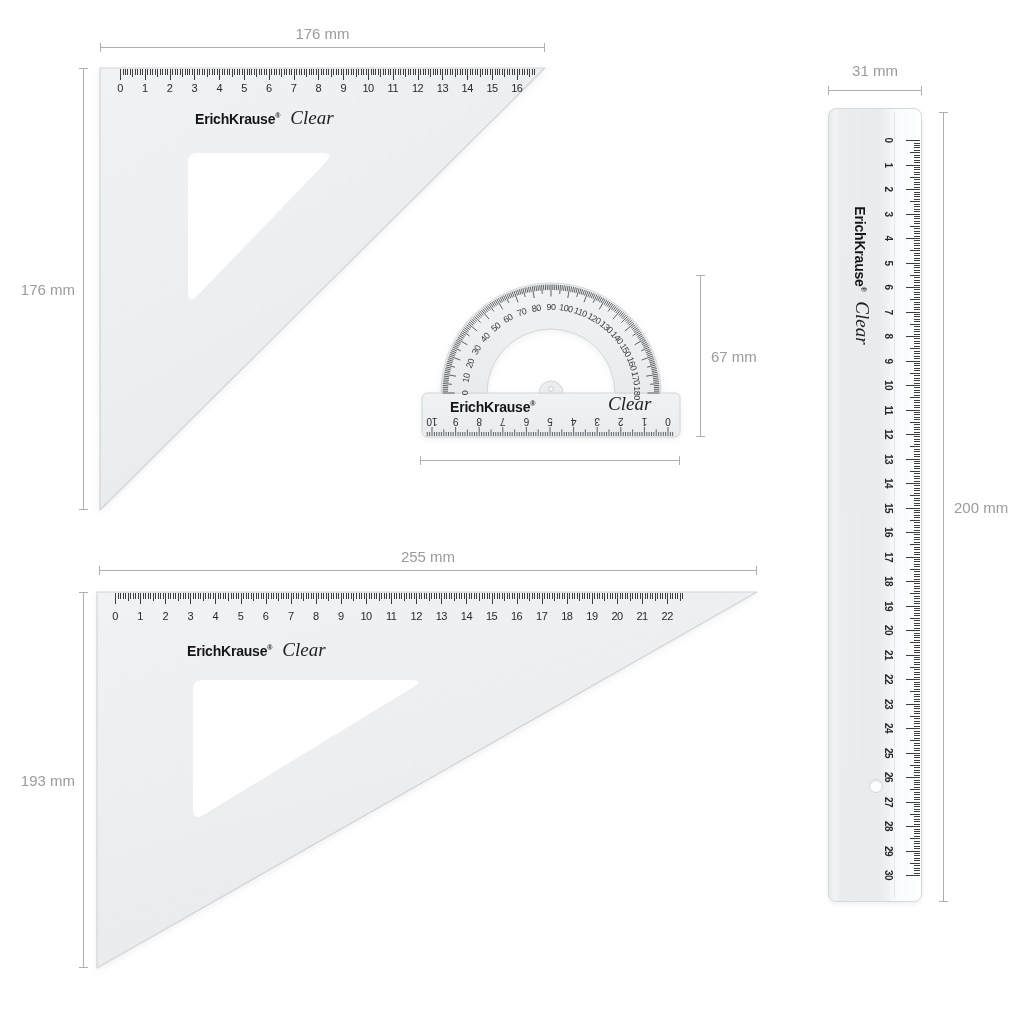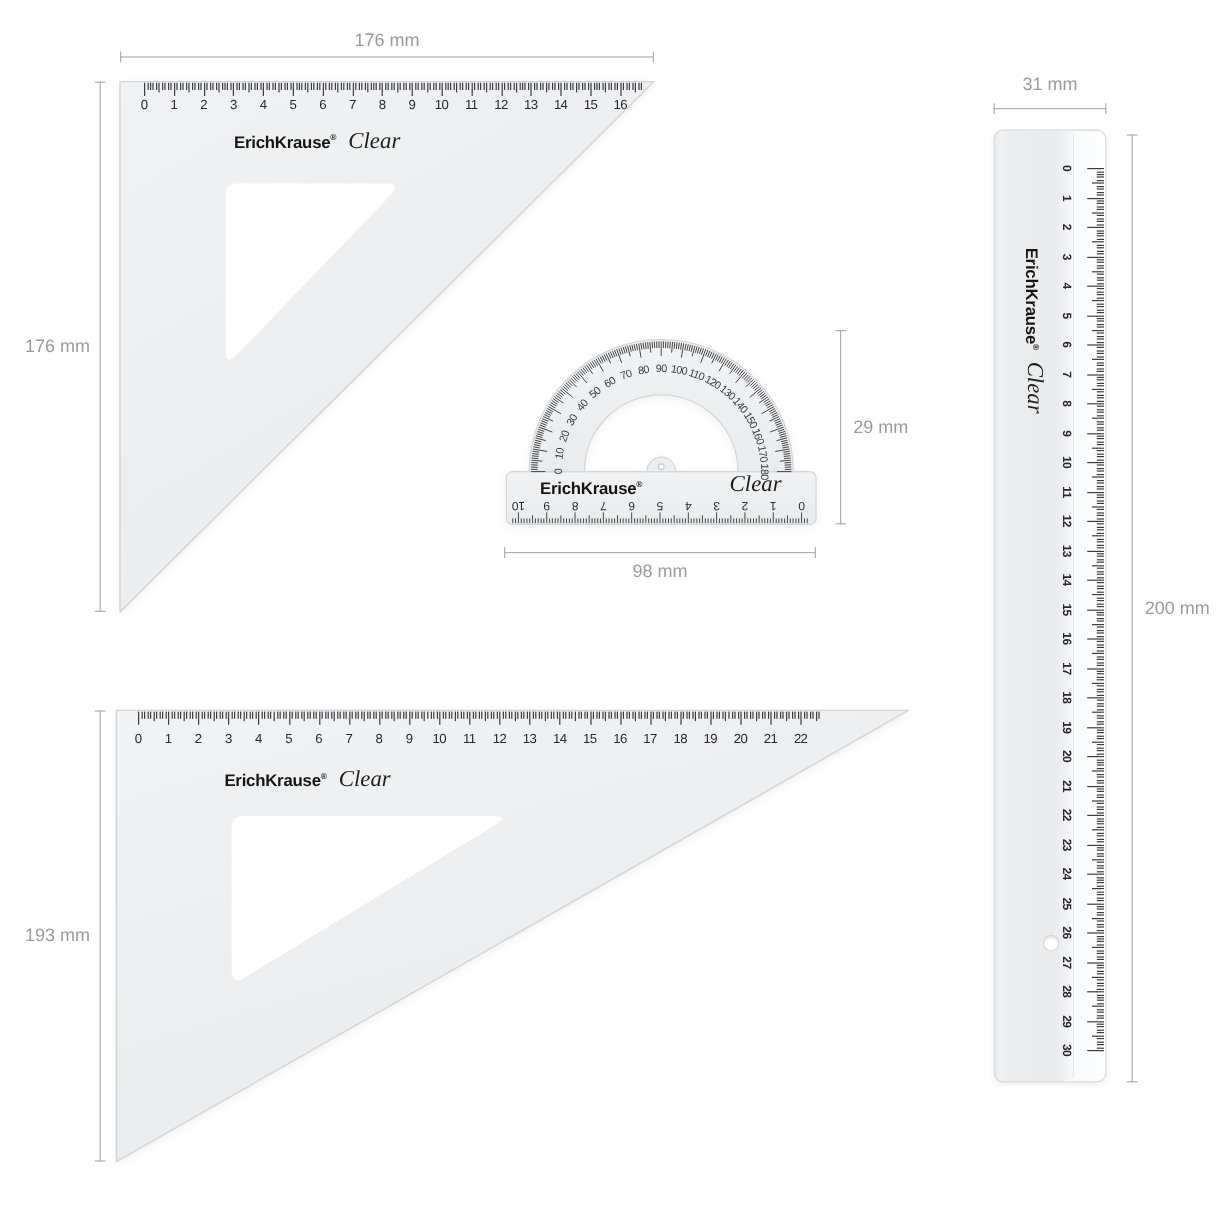--- a/index.html
+++ b/index.html
@@ -1216,33 +1216,38 @@
   </div>
 
   <div class="dim" style="left:79px; top:68px; width:9px; height:442px;">
     <span class="dlab-l">176 mm</span>
     <i class="ln" style="left:4px; top:0; bottom:0; width:1px;"></i>
     <i class="cap" style="left:0; top:0; width:9px; height:1px;"></i>
     <i class="cap" style="left:0; bottom:0; width:9px; height:1px;"></i>
   </div>
 
   <div class="dim" style="left:696px; top:275px; width:9px; height:162px;">
-    <span class="dlab-r">29 mm</span>
+    <span class="dlab-r">67 mm</span>
     <i class="ln" style="left:4px; top:0; bottom:0; width:1px;"></i>
     <i class="cap" style="left:0; top:0; width:9px; height:1px;"></i>
     <i class="cap" style="left:0; bottom:0; width:9px; height:1px;"></i>
   </div>
 
   <div class="dim" style="left:420px; top:455px; width:260px; height:30px;">
     <i class="ln" style="left:0; right:0; top:5px; height:1px;"></i>
     <i class="cap" style="left:0; top:1px; width:1px; height:9px;"></i>
     <i class="cap" style="right:0; top:1px; width:1px; height:9px;"></i>
-    <span class="lab-bot">98 mm</span>
   </div>
 
+  <div class="dim" style="left:99px; top:548px; width:658px; height:23px;">
+    <span class="lab-top">255 mm</span>
+    <i class="ln" style="left:0; right:0; top:22px; height:1px;"></i>
+    <i class="cap" style="left:0; top:18px; width:1px; height:9px;"></i>
+    <i class="cap" style="right:0; top:18px; width:1px; height:9px;"></i>
+  </div>
 
   <div class="dim" style="left:79px; top:592px; width:9px; height:376px;">
     <span class="dlab-l">193 mm</span>
     <i class="ln" style="left:4px; top:0; bottom:0; width:1px;"></i>
     <i class="cap" style="left:0; top:0; width:9px; height:1px;"></i>
     <i class="cap" style="left:0; bottom:0; width:9px; height:1px;"></i>
   </div>
 
   <div class="dim" style="left:828px; top:62px; width:94px; height:29px;">
     <span class="lab-top">31 mm</span>

